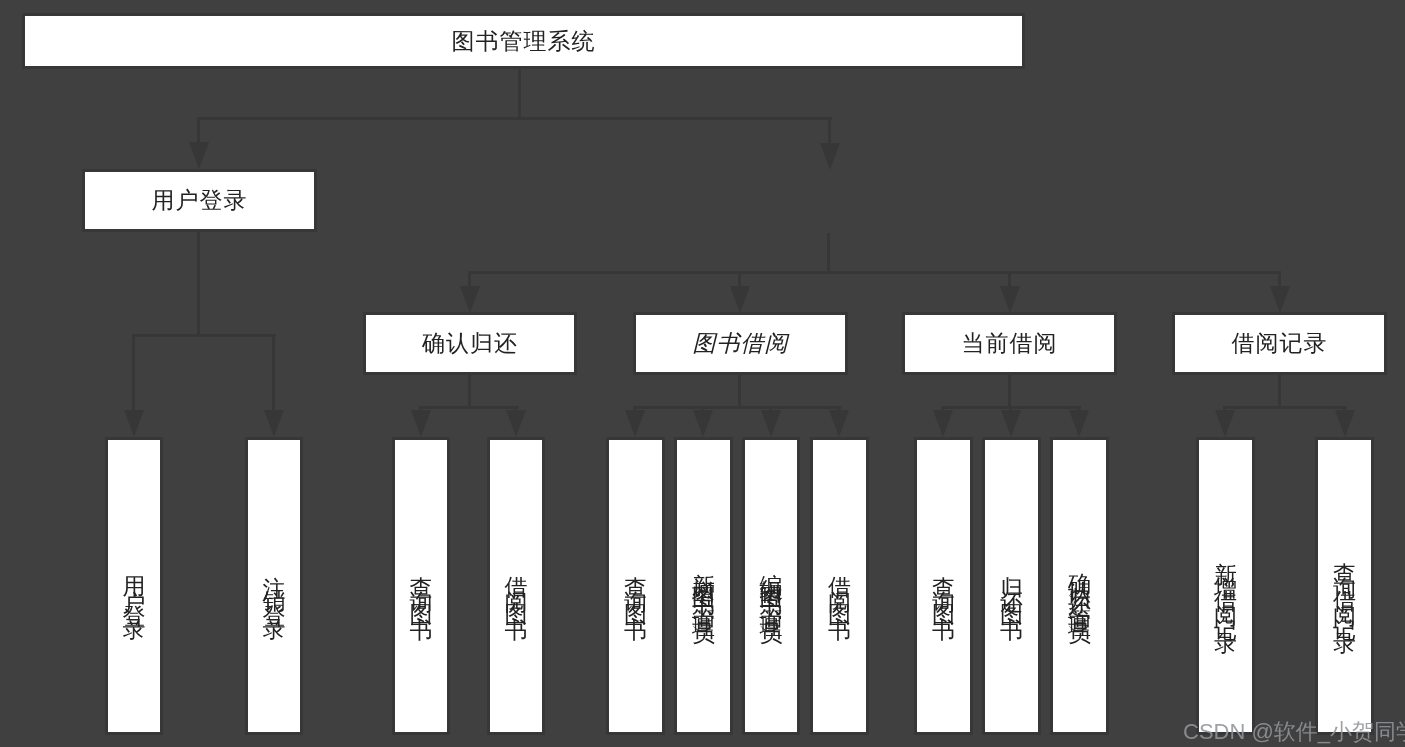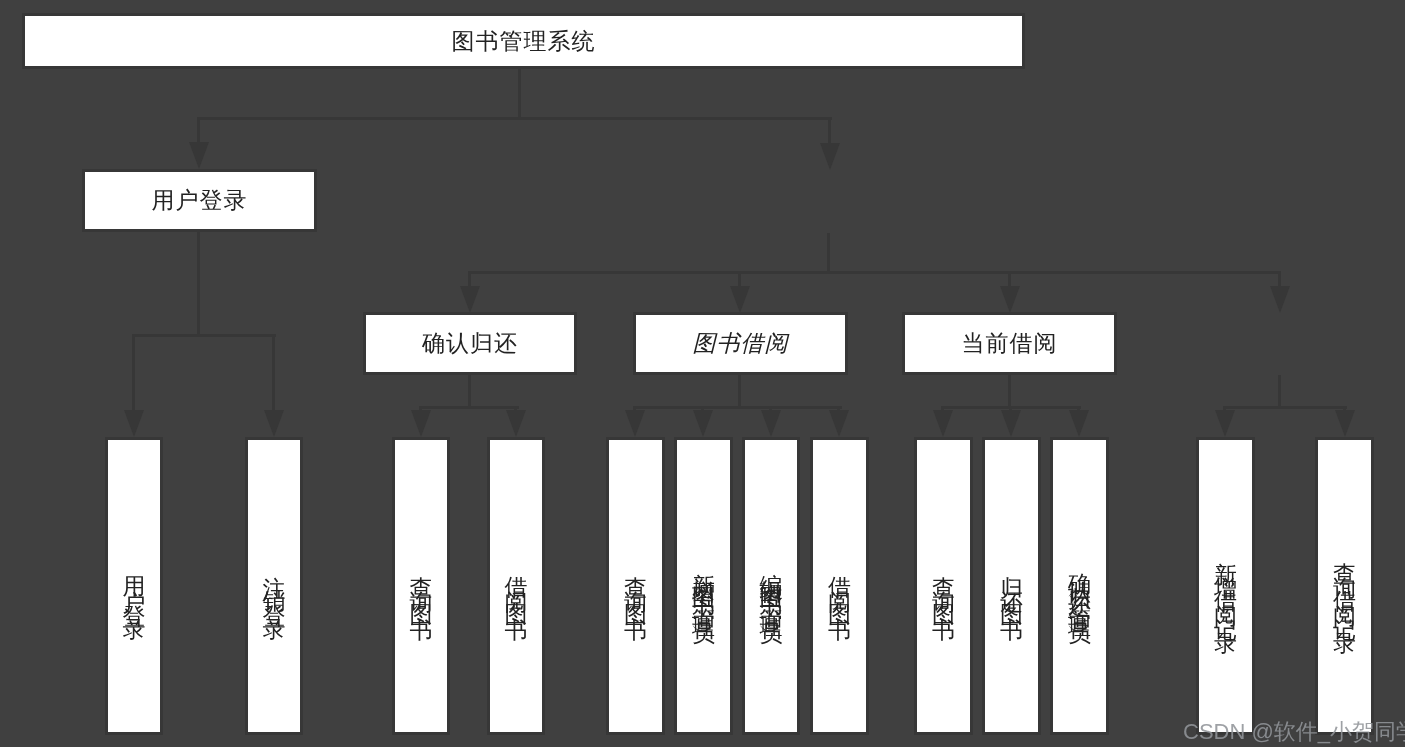--- a/index.html
+++ b/index.html
@@ -62,20 +62,21 @@
   <div class="vline" style="left:738px;top:271px;height:18px;"></div>
   <div class="arrow" style="left:730px;top:286px;"></div>
   <div class="vline" style="left:1008px;top:271px;height:18px;"></div>
   <div class="arrow" style="left:1000px;top:286px;"></div>
   <div class="vline" style="left:1278px;top:271px;height:18px;"></div>
   <div class="arrow" style="left:1270px;top:286px;"></div>
 
   <div class="box l2" style="left:363px;width:214px;">确认归还</div>
   <div class="box l2" style="left:633px;width:215px;font-style:italic;">图书借阅</div>
   <div class="box l2" style="left:902px;width:215px;">当前借阅</div>
+  <div class="box l2" style="left:1172px;width:215px;">借阅记录</div>
 
   <div class="vline" style="left:468px;top:375px;height:33px;"></div>
   <div class="hline" style="left:419px;top:406px;width:100px;"></div>
   <div class="vline" style="left:419px;top:406px;height:8px;"></div>
   <div class="arrow" style="left:411px;top:410px;"></div>
   <div class="vline" style="left:514px;top:406px;height:8px;"></div>
   <div class="arrow" style="left:506px;top:410px;"></div>
 
   <div class="vline" style="left:738px;top:375px;height:33px;"></div>
   <div class="hline" style="left:633px;top:406px;width:209px;"></div>

